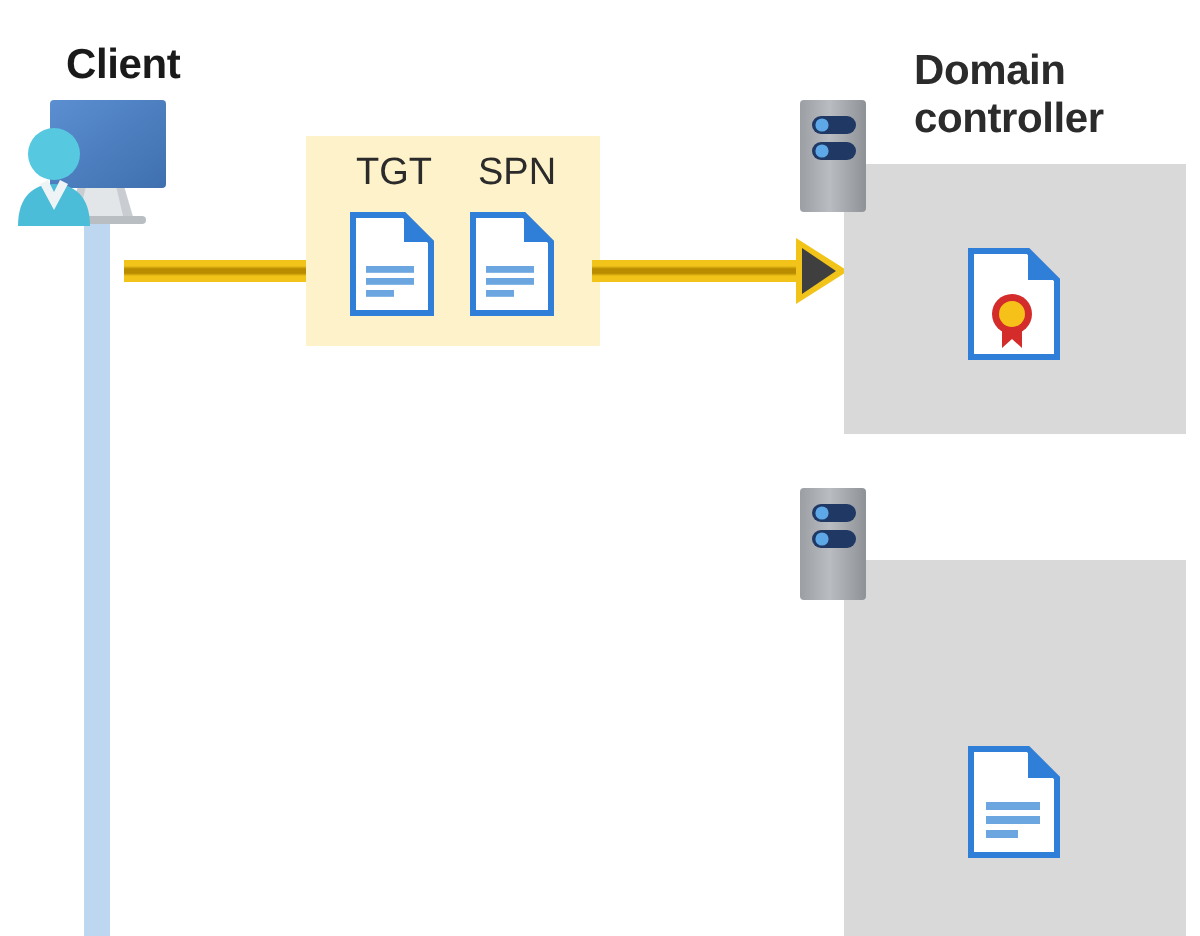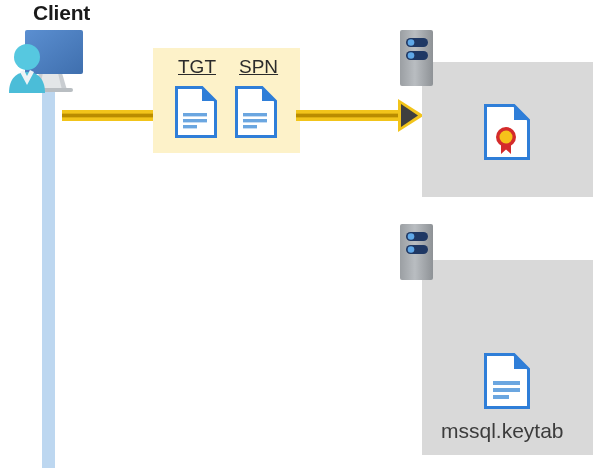--- a/index.html
+++ b/index.html
@@ -10,21 +10,21 @@
   body {
     font-family: "Liberation Sans", sans-serif;
   }
   #canvas {
     position: relative;
     width: 600px;
     height: 468px;
     background: #ffffff;
     overflow: hidden;
   }
-  .abs { position: absolute; }
+  .abs { position: absolute; margin-top: 20px; }
 
   
   #client-lifeline {
     left: 42px;
     top: 70px;
     width: 13px;
     height: 398px;
     background: #bdd7f0;
   }
 
@@ -51,21 +51,20 @@
     background: #fdf2c9;
   }
 
   .token-caption {
     position: absolute;
     top: 8px;
     font-size: 19px;
     color: #2b2b2b;
     white-space: nowrap;
     font-family: "Liberation Sans", sans-serif;
-    text-decoration: underline;
   }
   #tgt-caption  { left: 25px; }
   #spn-caption  { left: 86px; }
 
   .token-doc { position: absolute; top: 38px; width: 42px; height: 52px; }
   #tgt-doc { left: 22px; }
   #spn-doc { left: 82px; }
 
   
   .arrow-seg {
@@ -203,20 +202,22 @@
         <stop offset="100%" stop-color="#8e9296"></stop>
       </linearGradient>
       <rect x="0" y="0" width="33" height="56" rx="2" fill="url(#rackA)"></rect>
       <rect x="6" y="8" width="22" height="9" rx="4.5" fill="#1f3864"></rect>
       <circle cx="11" cy="12.5" r="3.3" fill="#5fa8e8"></circle>
       <rect x="6" y="21" width="22" height="9" rx="4.5" fill="#1f3864"></rect>
       <circle cx="11" cy="25.5" r="3.3" fill="#5fa8e8"></circle>
     </svg>
   </div>
 
+  <div class="abs node-title" id="dc-title">Domain
+controller</div>
 
   <div class="abs" id="cert-icon">
     <svg width="46" height="56" viewBox="0 0 46 56" xmlns="http://www.w3.org/2000/svg">
       <path d="M1.5 1.5 H30 L44.5 16 V54.5 H1.5 Z" fill="#ffffff" stroke="#2f7ed8" stroke-width="3"></path>
       <path d="M30 1.5 L44.5 16 H30 Z" fill="#2f7ed8"></path>
 
       <path d="M17 36 L17 50 L22 45.5 L27 50 L27 36 Z" fill="#d42b2b"></path>
 
       <circle cx="22" cy="33" r="10" fill="#d42b2b"></circle>
       <circle cx="22" cy="33" r="6.5" fill="#f6c21a"></circle>
@@ -245,15 +246,14 @@
   <div class="abs" id="keytab-icon">
     <svg width="46" height="56" viewBox="0 0 46 56" xmlns="http://www.w3.org/2000/svg">
       <path d="M1.5 1.5 H30 L44.5 16 V54.5 H1.5 Z" fill="#ffffff" stroke="#2f7ed8" stroke-width="3"></path>
       <path d="M30 1.5 L44.5 16 H30 Z" fill="#2f7ed8"></path>
       <rect x="9" y="28" width="27" height="4" fill="#6ba6e0"></rect>
       <rect x="9" y="35" width="27" height="4" fill="#6ba6e0"></rect>
       <rect x="9" y="42" width="16" height="4" fill="#6ba6e0"></rect>
     </svg>
   </div>
 
-  <div class="abs" id="keytab-label">mssql.keytab</div>
 
 </div>
 
 </body></html>

